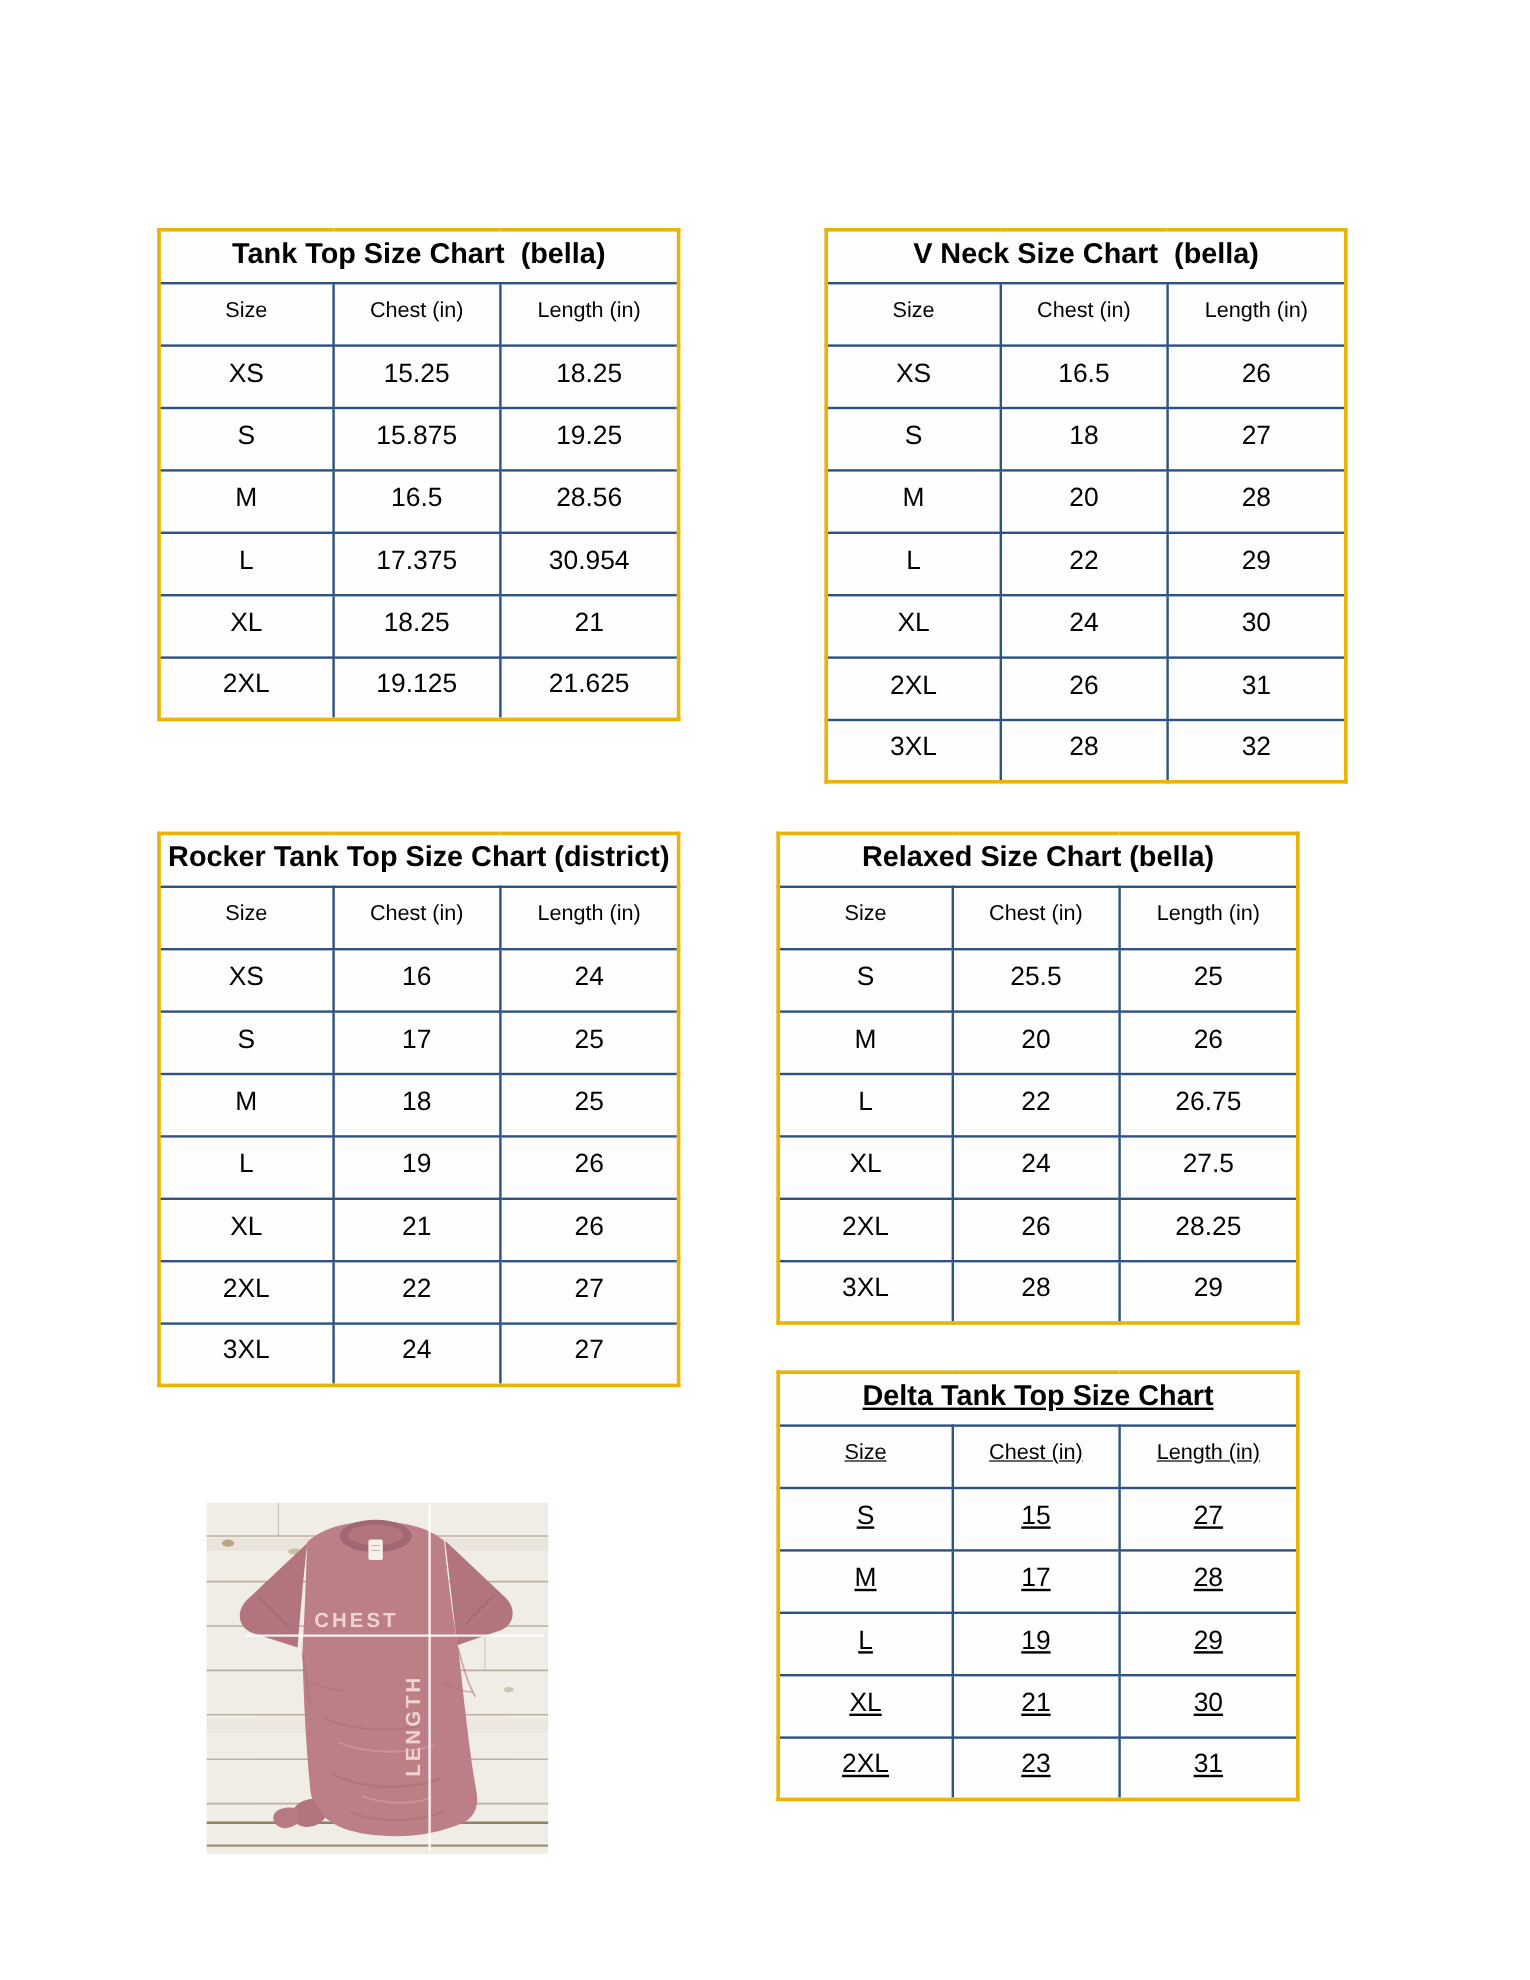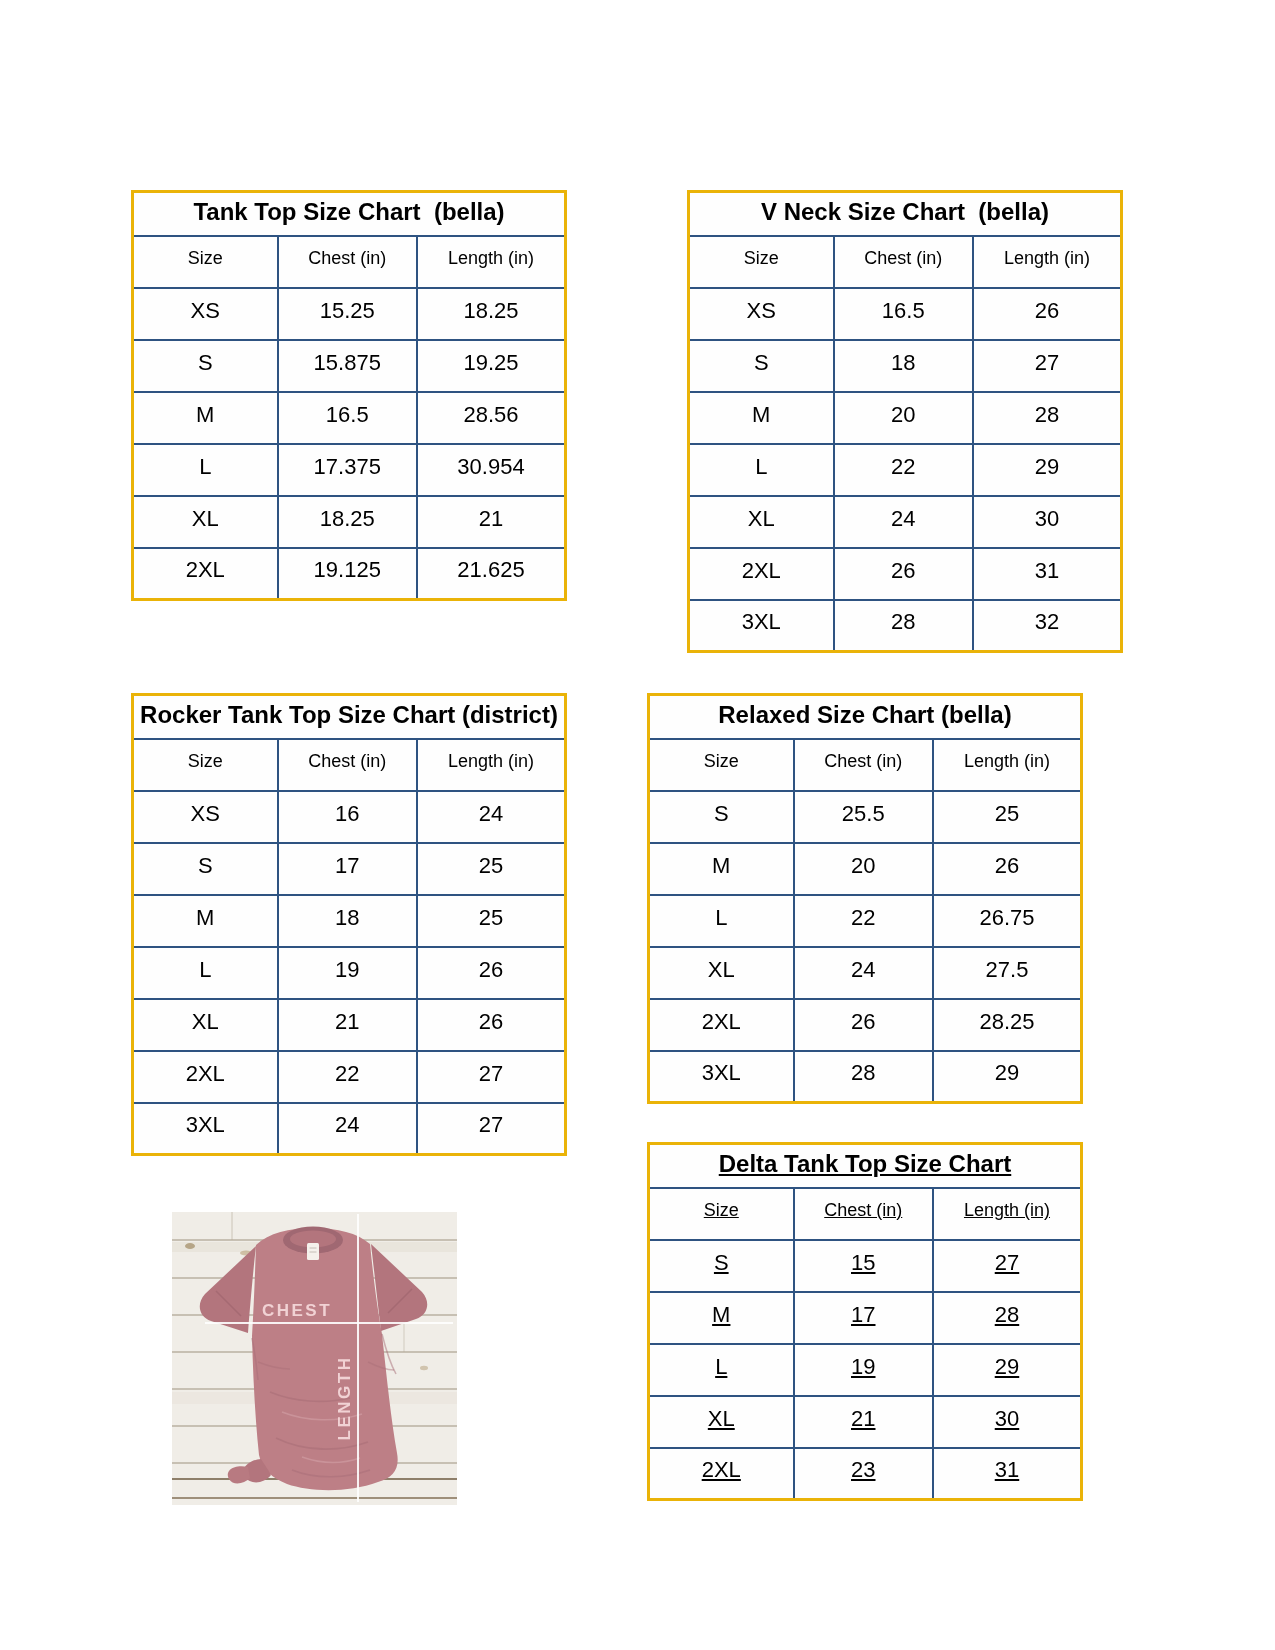--- a/index.html
+++ b/index.html
@@ -49,21 +49,21 @@
   }
   
   #tbl-tank-top  { left:131px; top:190px;  }
   #tbl-v-neck    { left:647px; top:190px;margin-left:40px;  }
   #tbl-rocker    { left:131px; top:693px;  }
   #tbl-relaxed   { left:647px; top:693px;  }
   #tbl-delta     { left:647px; top:1142px;text-decoration:underline; }
 
   .shirt-figure {
     position:absolute;
-    left:172px; top:1212px;
+    left:172px; top:1252px;
     width:285px; height:259px;
   }
   .measure-label {
     fill:#f1d2d4;
     font-family:"Liberation Sans", sans-serif;
     font-size:17px;
     font-weight:bold;
     letter-spacing:2.5px;
   }
 </style>

